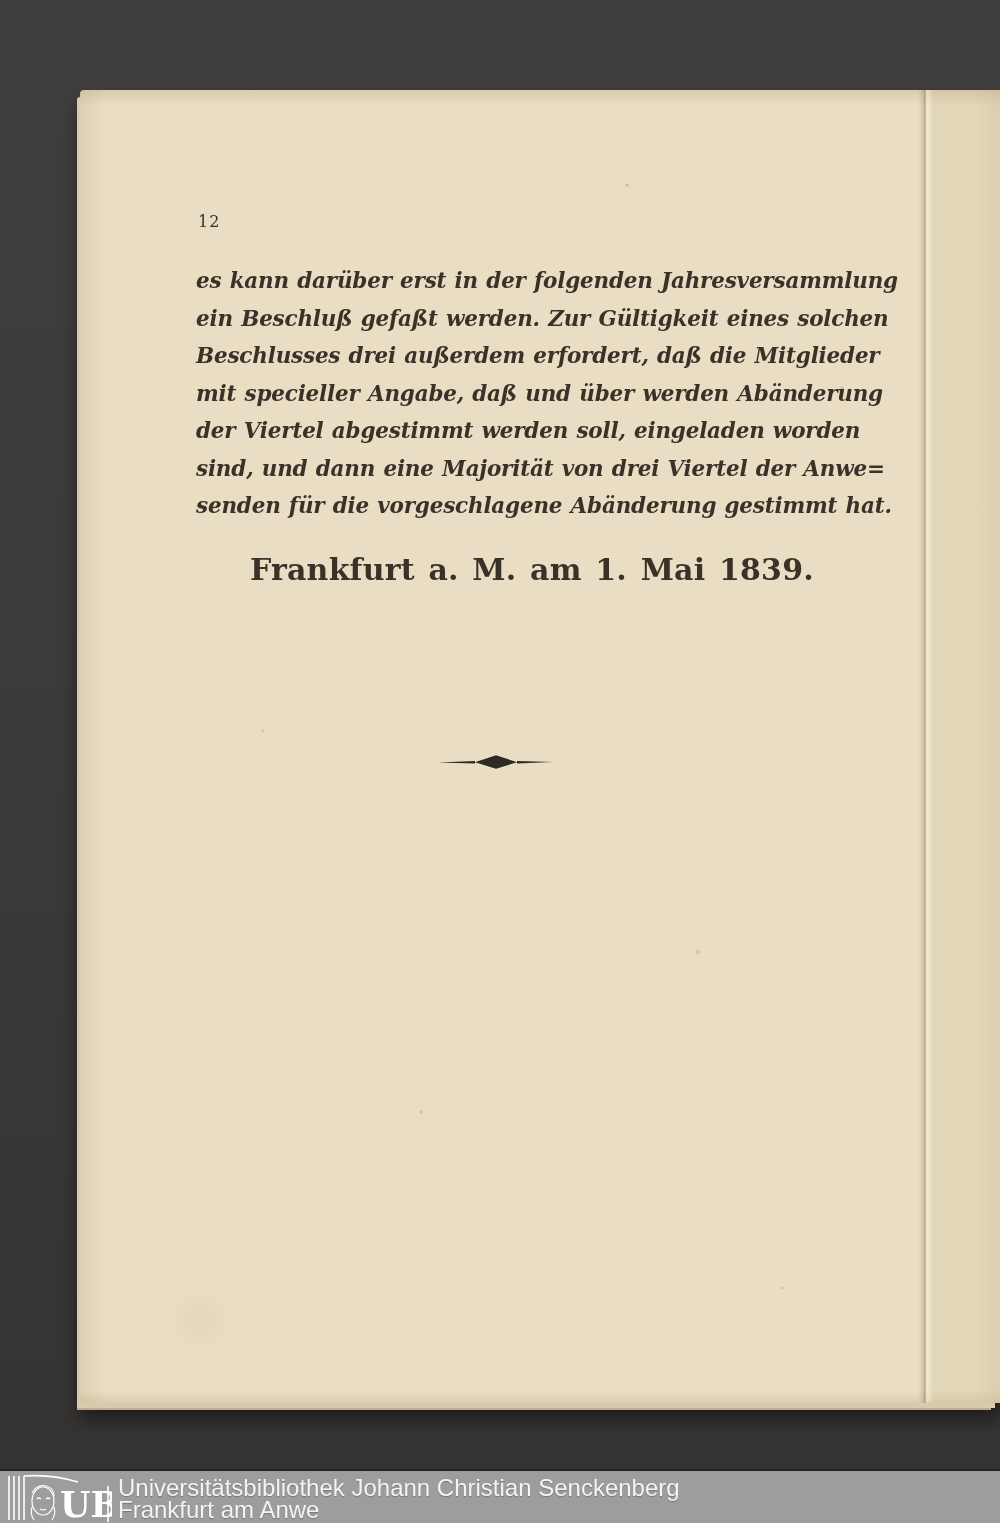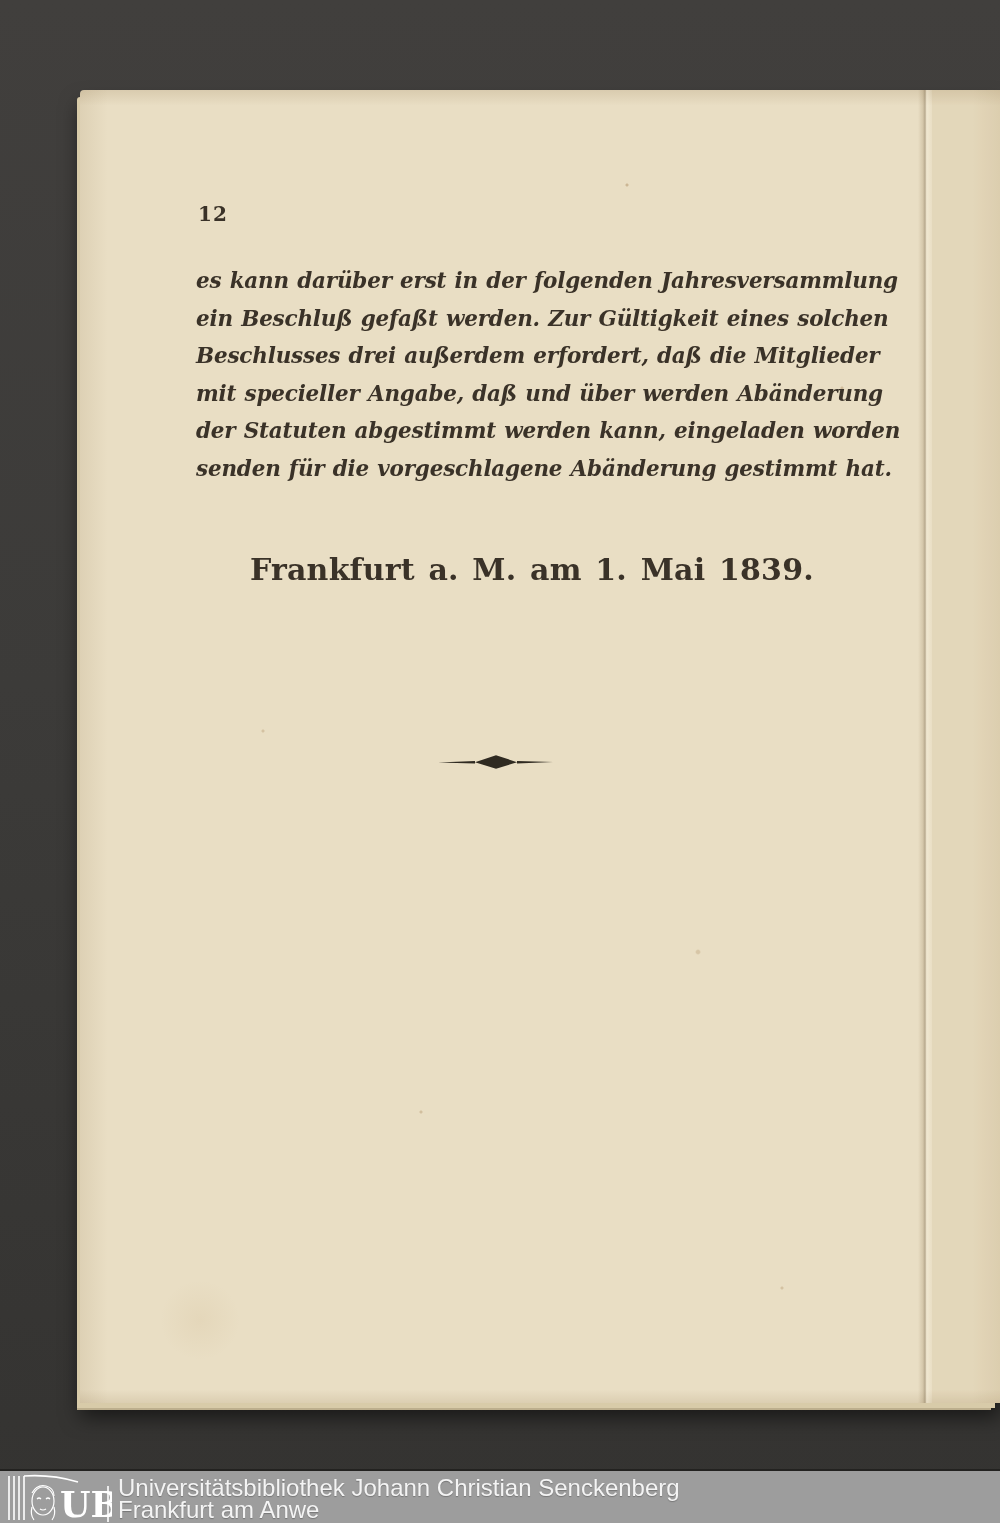--- a/index.html
+++ b/index.html
@@ -51,22 +51,22 @@
       rgba(90,70,40,.35) 50%,
       rgba(255,250,235,.35) 62%,
       rgba(120,95,55,0) 100%);
   }
   .gutter-tint{
     position:absolute;top:0;left:852px;right:0;height:100%;
     background:rgba(190,165,115,.12);
   }
   
   .page-number{
-    position:absolute;left:118px;top:112px;
-    font-size:20px;font-weight:bold;color:var(--ink);
+    position:absolute;left:118px;top:122px;
+    font-size:16px;font-weight:normal;color:var(--ink);
     letter-spacing:1px;
   }
   .body-text{
     position:absolute;left:116px;top:172px;width:624px;
     color:var(--ink);
     font-size:21.5px;font-weight:bold;letter-spacing:-0.2px;
     word-spacing:1px;
     font-style:italic;
   }
   .body-text .line{
@@ -110,21 +110,22 @@
     <div class="crease"></div>
     <div class="gutter-tint"></div>
 
     <div class="page-number">12</div>
 
     <div class="body-text">
       <span class="line">es kann darüber erst in der folgenden Jahresversammlung</span>
       <span class="line">ein Beschluß gefaßt werden. Zur Gültigkeit eines solchen</span>
       <span class="line">Beschlusses drei außerdem erfordert, daß die Mitglieder</span>
       <span class="line">mit specieller Angabe, daß und über werden Abänderung</span>
-      <span class="line">der Statuten abgestimmt werden kann, eingeladen worden</span>
+      <span class="line">der Viertel abgestimmt werden soll, eingeladen worden</span>
+      <span class="line">sind, und dann eine Majorität von drei Viertel der Anwe=</span>
       <span class="line">senden für die vorgeschlagene Abänderung gestimmt hat.</span>
     </div>
 
     <div class="dateline">Frankfurt a. M. am 1. Mai 1839.</div>
 
     <svg class="divider" viewBox="0 0 115 20" xmlns="http://www.w3.org/2000/svg">
       <polygon points="0,10.5 37,8.9 37,11.6" fill="#2f2a21"></polygon>
       <polygon points="37,10.2 58,3.2 79,10.2 58,16.8" fill="#2f2a21"></polygon>
       <polygon points="79,8.9 115,10 79,11.6" fill="#2f2a21"></polygon>
     </svg>

